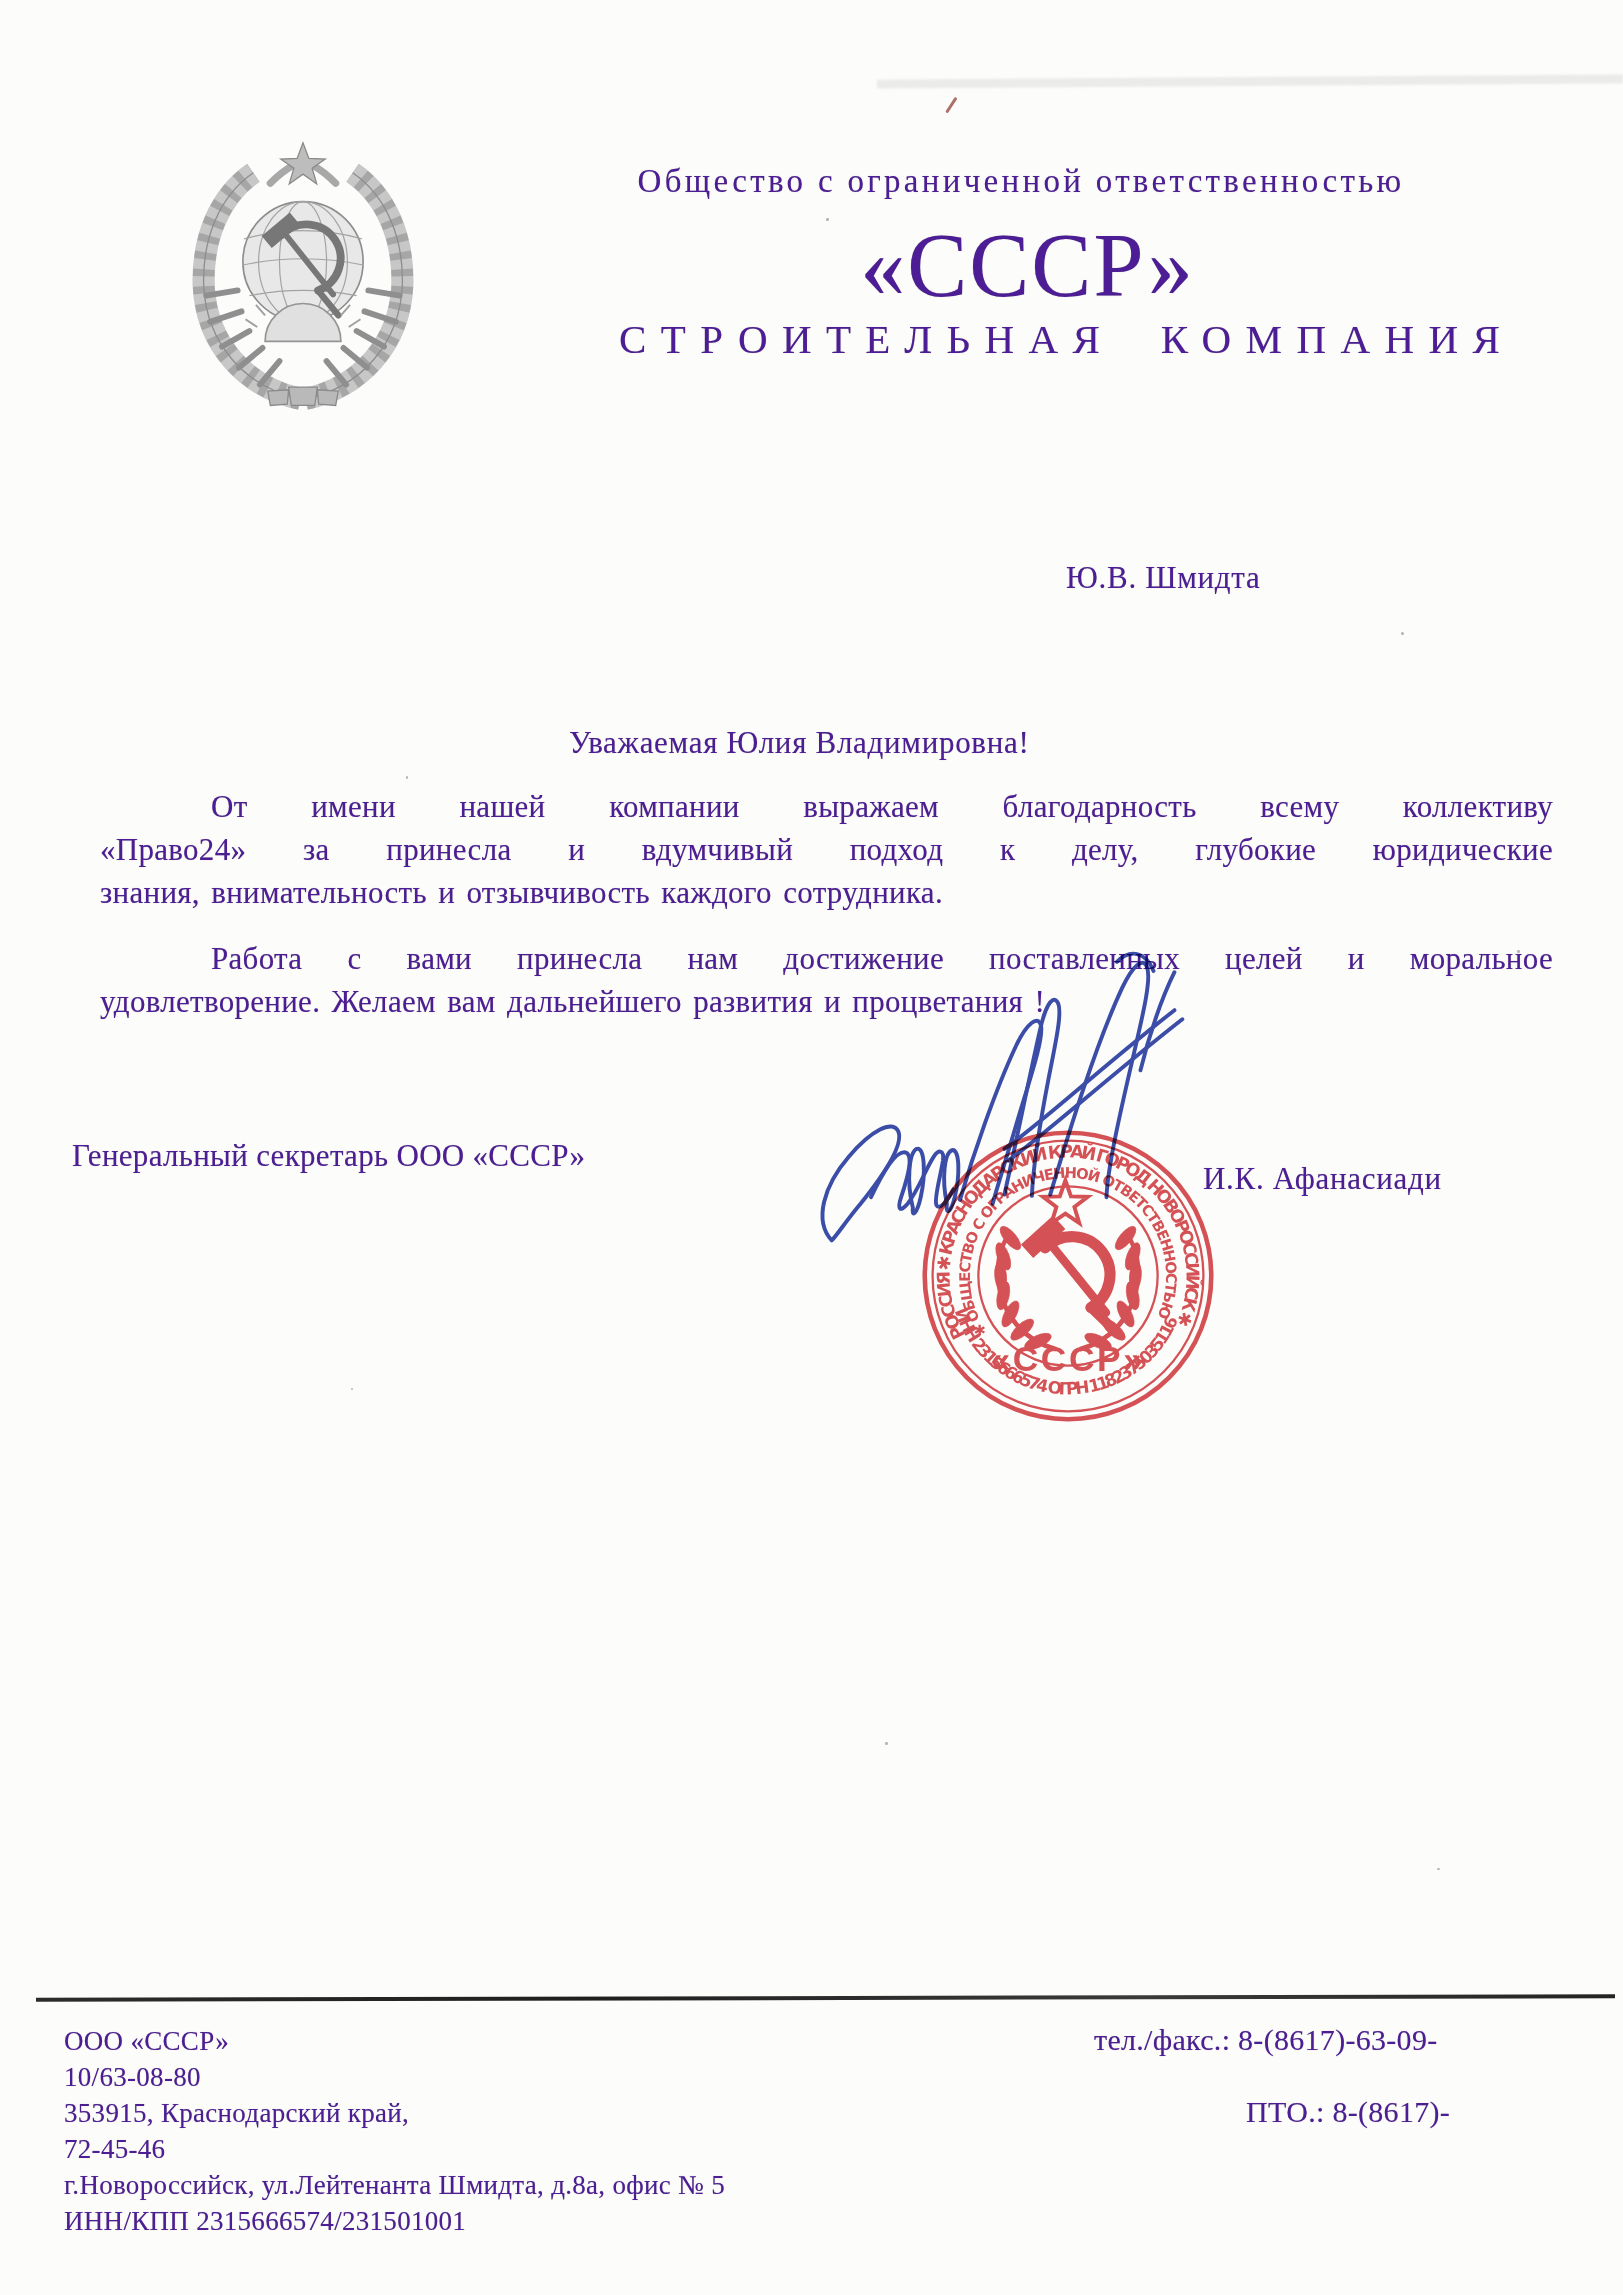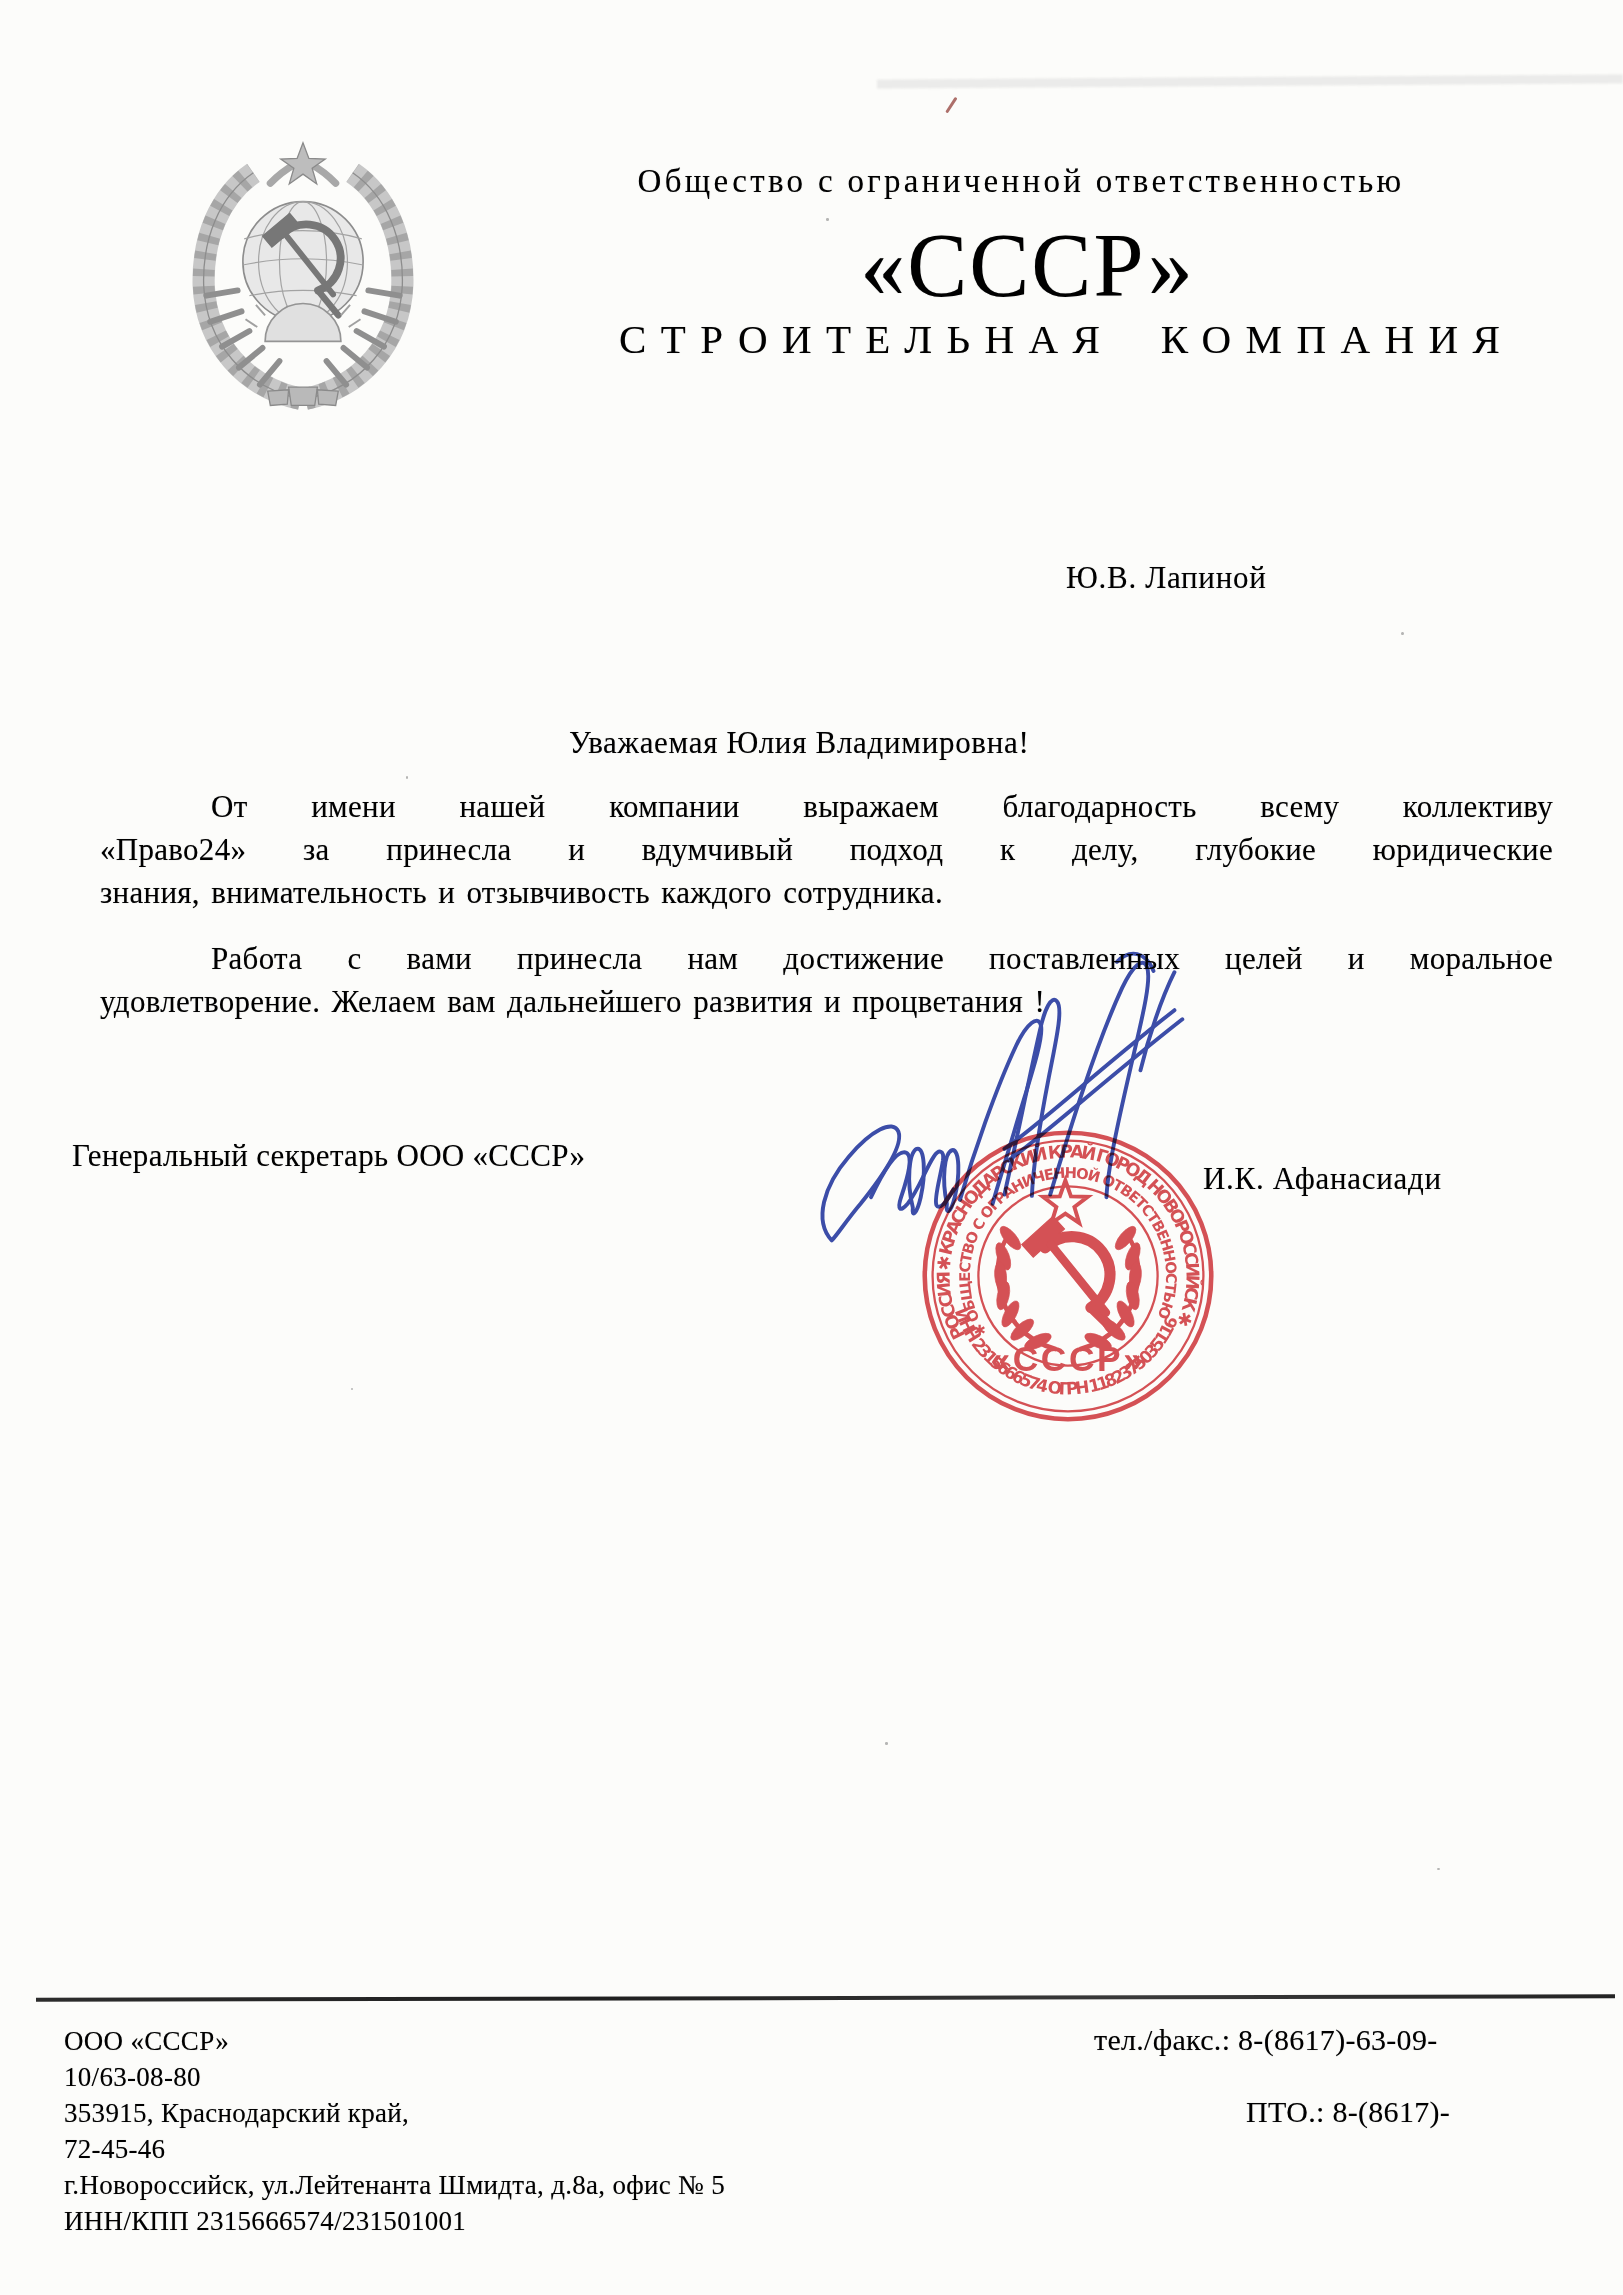--- a/index.html
+++ b/index.html
@@ -3,21 +3,21 @@
 <meta charset="utf-8">
 <style>
   html,body{margin:0;padding:0;}
   body{
     width:1623px;height:2295px;position:relative;overflow:hidden;
     background:#fcfcfa;
     font-family:"Liberation Serif","DejaVu Serif",serif;
     color:#1b1b1b;
   }
   .abs{position:absolute;}
-  .ink{color:#000000;text-shadow:0 0 0.8px rgba(40,40,40,.38);}
+  .ink{color:#4c1d95;text-shadow:0 0 0.8px rgba(40,40,40,.38);}
   
   .org-type{top:163px;left:0;width:1623px;text-align:center;padding-left:419px;box-sizing:border-box;
     font-size:33px;letter-spacing:3.3px;white-space:nowrap;}
   .org-name{top:214px;left:0;width:1623px;text-align:center;padding-left:432px;box-sizing:border-box;
     font-size:90px;letter-spacing:2px;white-space:nowrap;}
   .org-subtitle{top:315px;left:619px;font-size:41px;letter-spacing:14.4px;word-spacing:22px;white-space:nowrap;}
   
   .addressee{top:558px;left:1066px;font-size:31px;line-height:39px;letter-spacing:0.7px;}
   
   .salutation{top:725px;left:569px;font-size:31px;letter-spacing:0.7px;white-space:nowrap;}
@@ -106,21 +106,21 @@
     <path d="M 146,398 L 178,396 L 176,418 L 150,420 Z"></path>
     <path d="M 254,398 L 222,396 L 224,418 L 250,420 Z"></path>
   </g>
 </svg>
 
 <div class="abs ink org-type">Общество с ограниченной ответственностью</div>
 <div class="abs ink org-name">«СССР»</div>
 <div class="abs ink org-subtitle">СТРОИТЕЛЬНАЯ КОМПАНИЯ</div>
 
 <div class="abs ink addressee">
-  <div>Ю.В. Лапиной</div>
+  <div>Ю.В. Шмидта</div>
 </div>
 
 <div class="abs ink salutation">Уважаемая Юлия Владимировна!</div>
 
 <div class="abs ink para p1">
   <div class="line jline iline">От имени нашей компании выражаем благодарность всему коллективу</div>
   <div class="line jline">«Право24» за принесла и вдумчивый подход к делу, глубокие юридические</div>
   <div class="line">знания, внимательность и отзывчивость каждого сотрудника.</div>
 </div>
 

